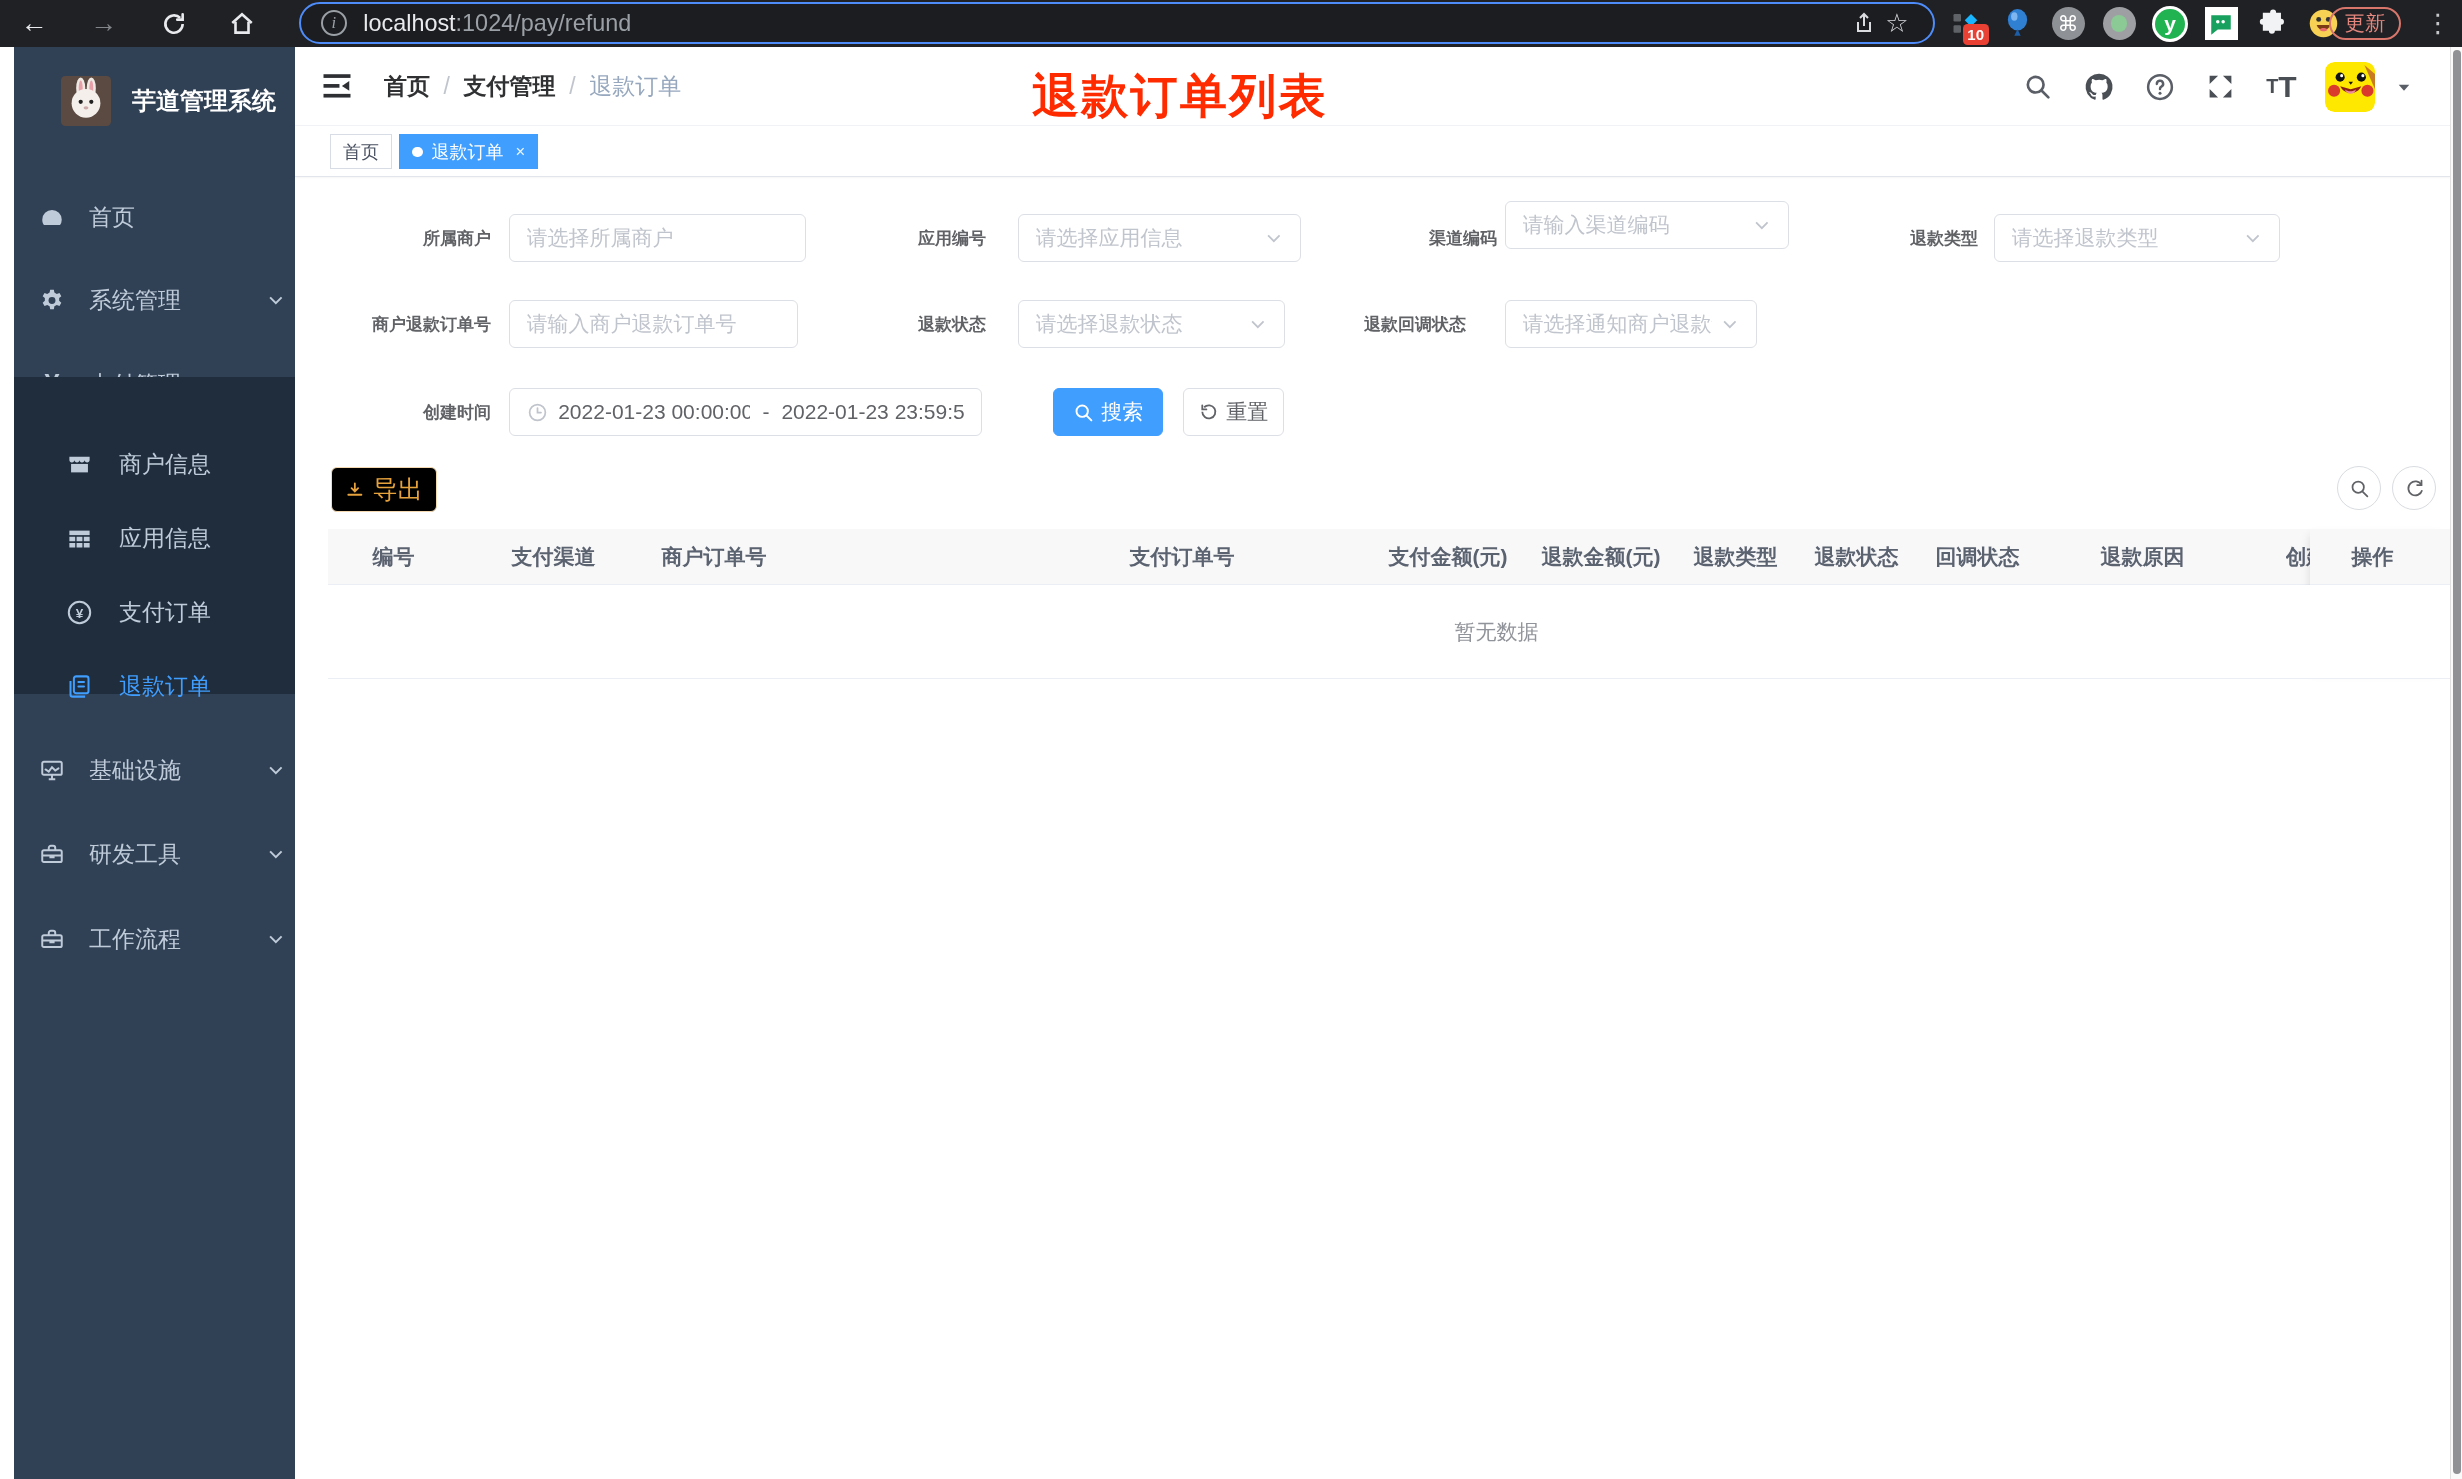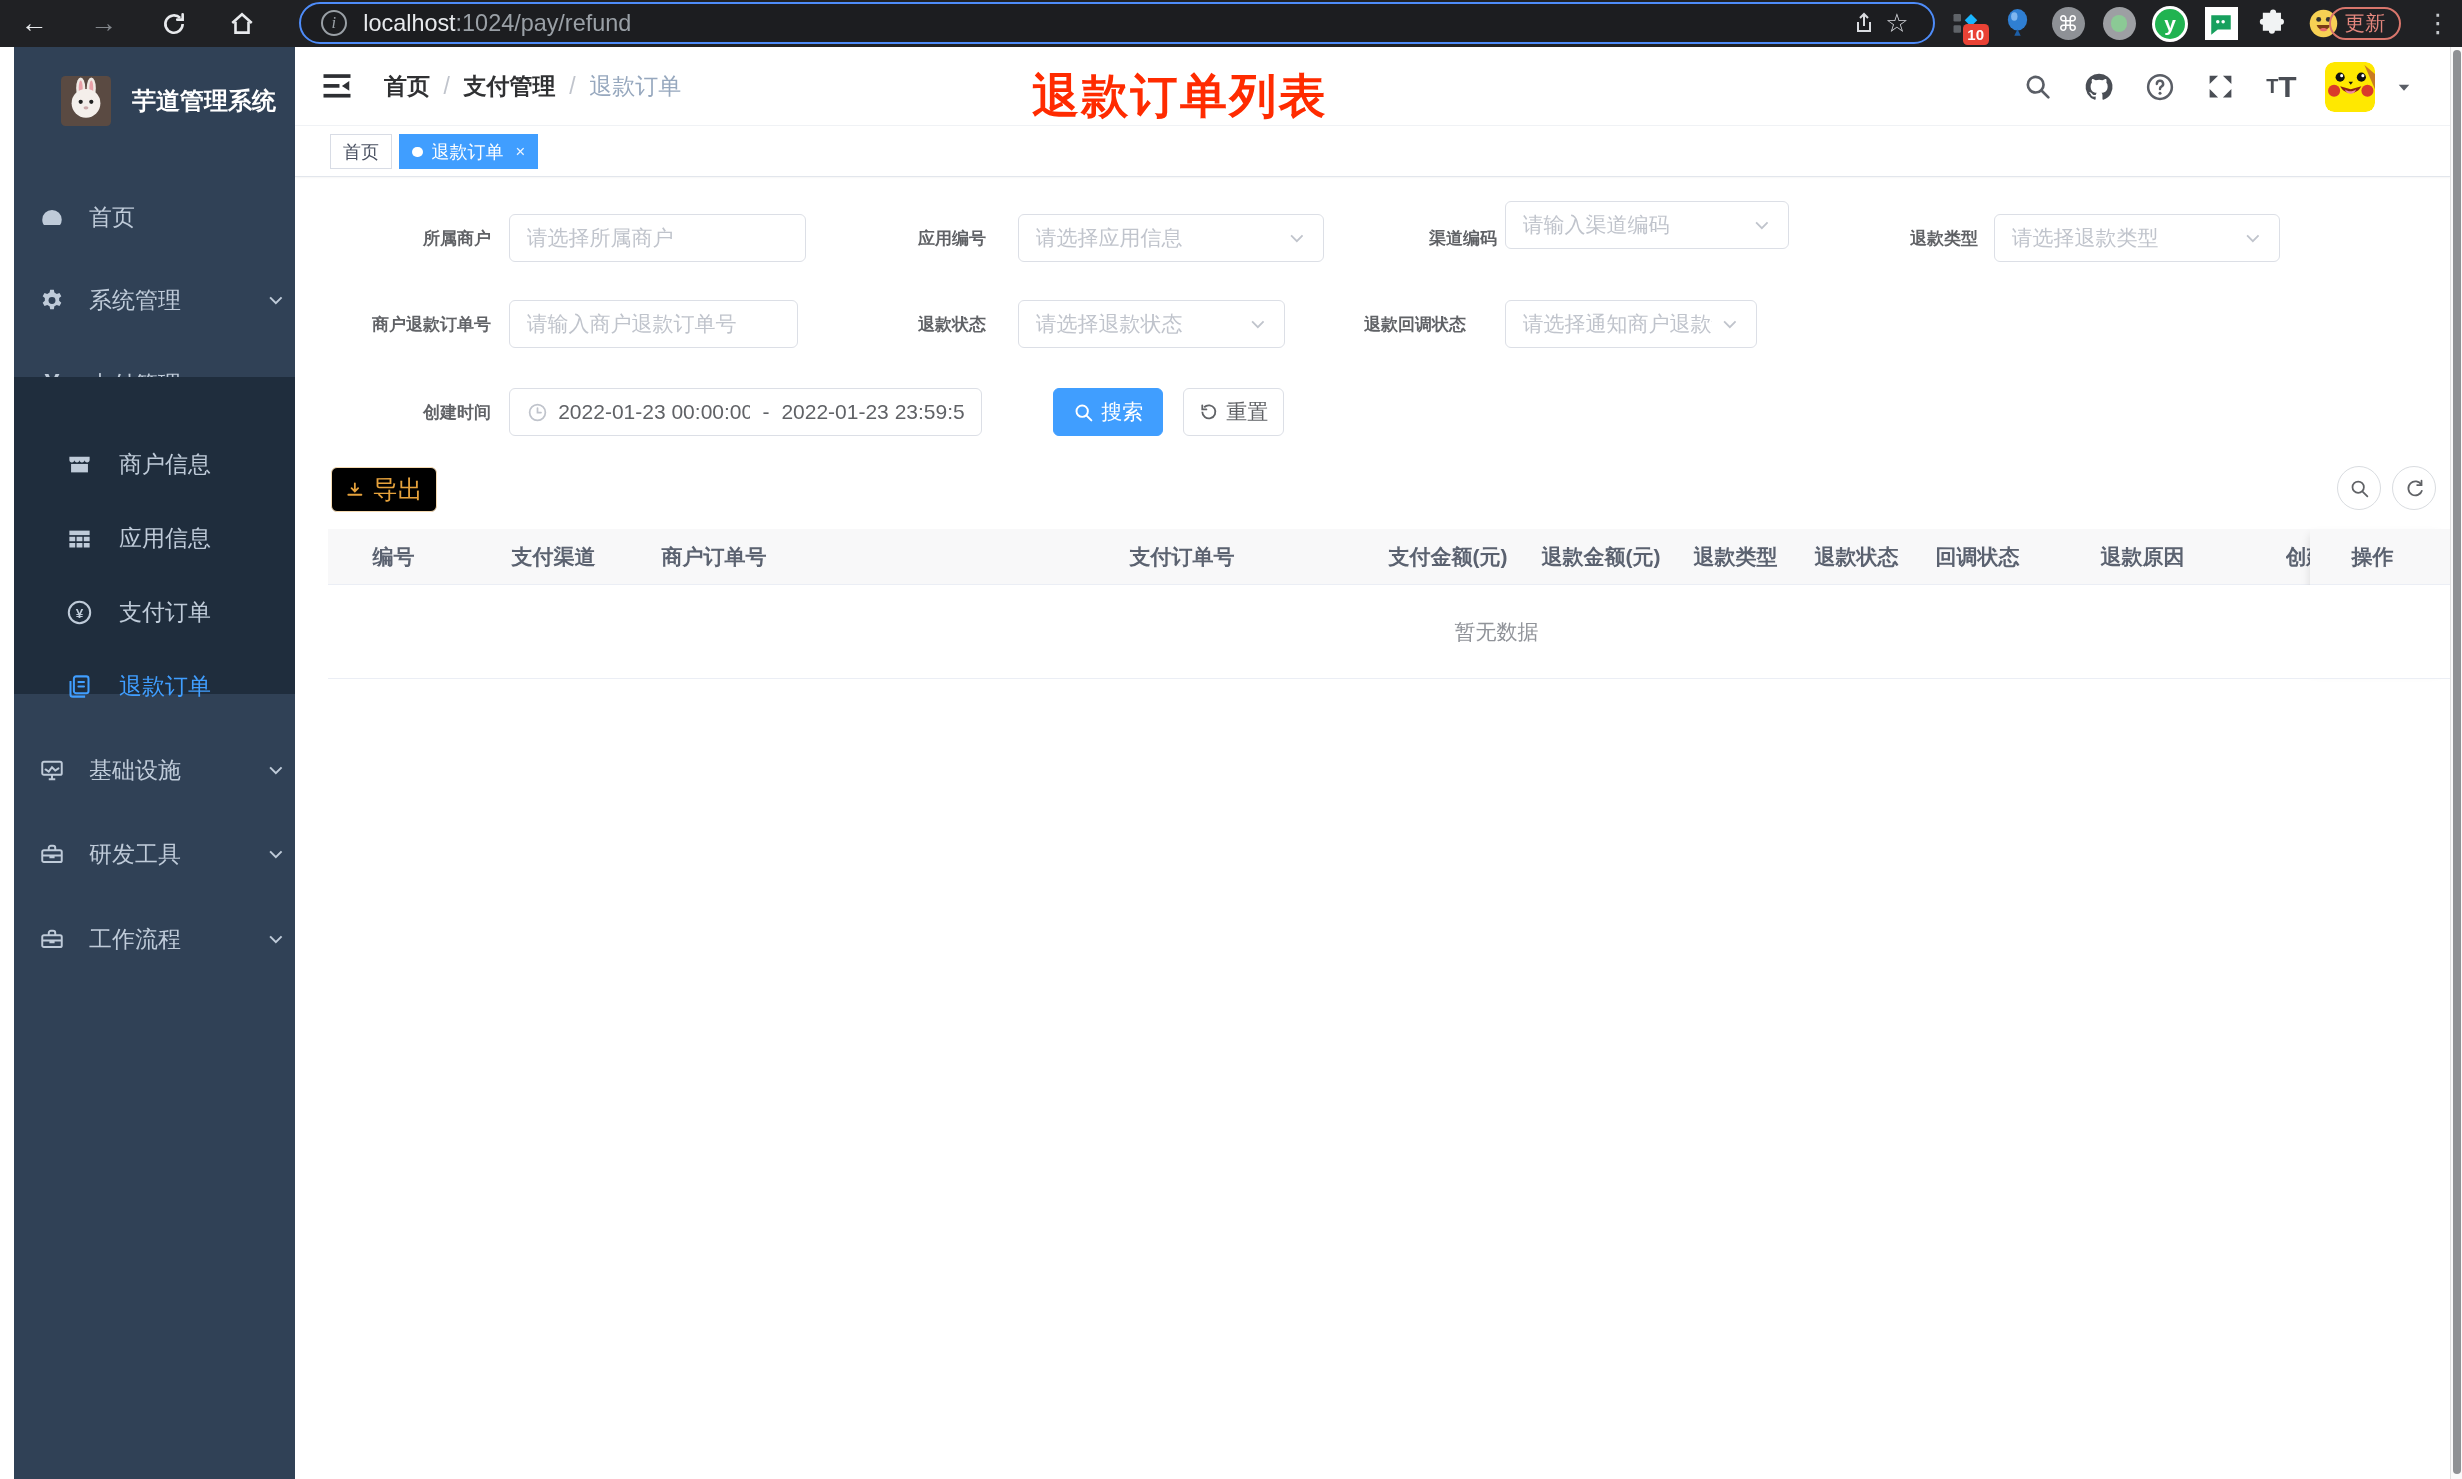--- a/index.html
+++ b/index.html
@@ -406,21 +406,21 @@
         <span>退款订单</span>
         <span class="x">×</span>
       </div>
     </div>
 
     <div>
 
       <div class="f-label" style="left:30px; top:167px; width:166px">所属商户</div>
       <input class="ctl" style="left: 214px; top: 167px; width: 297px;" placeholder="请选择所属商户">
       <div class="f-label" style="left:529px; top:167px; width:162px">应用编号</div>
-      <div class="ctl" style="left:723px; top:167px; width:306px">
+      <div class="ctl" style="left:723px; top:167px; width:283px">
         <span class="ph">请选择应用信息</span>
         <span class="dn">
             <svg width="19.7" height="19.7" viewBox="0 0 24 24" fill="none" stroke="#c0c4cc" stroke-width="2.2">
               <path d="M5 9l7 7 7-7"></path>
             </svg>
           </span>
       </div>
       <div class="f-label" style="left:1043px; top:167px; width:159px">渠道编码</div>
       <div class="ctl" style="left:1210px; top:154px; width:284px">
         <span class="ph">请输入渠道编码</span>

